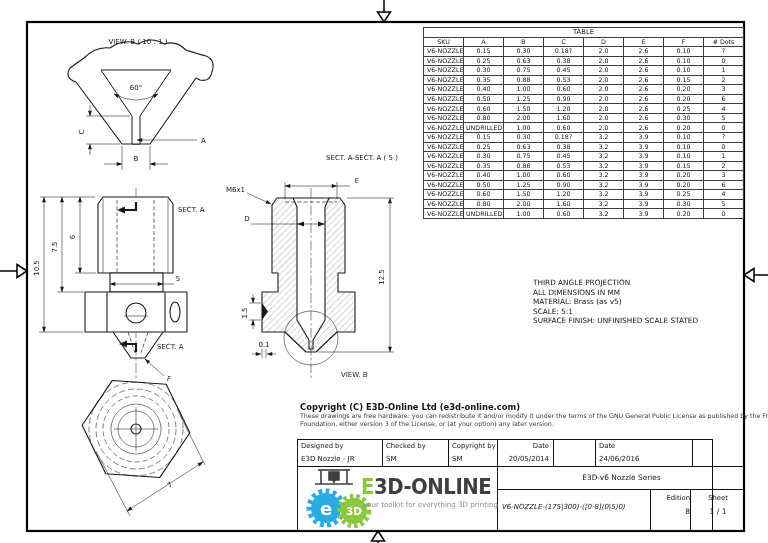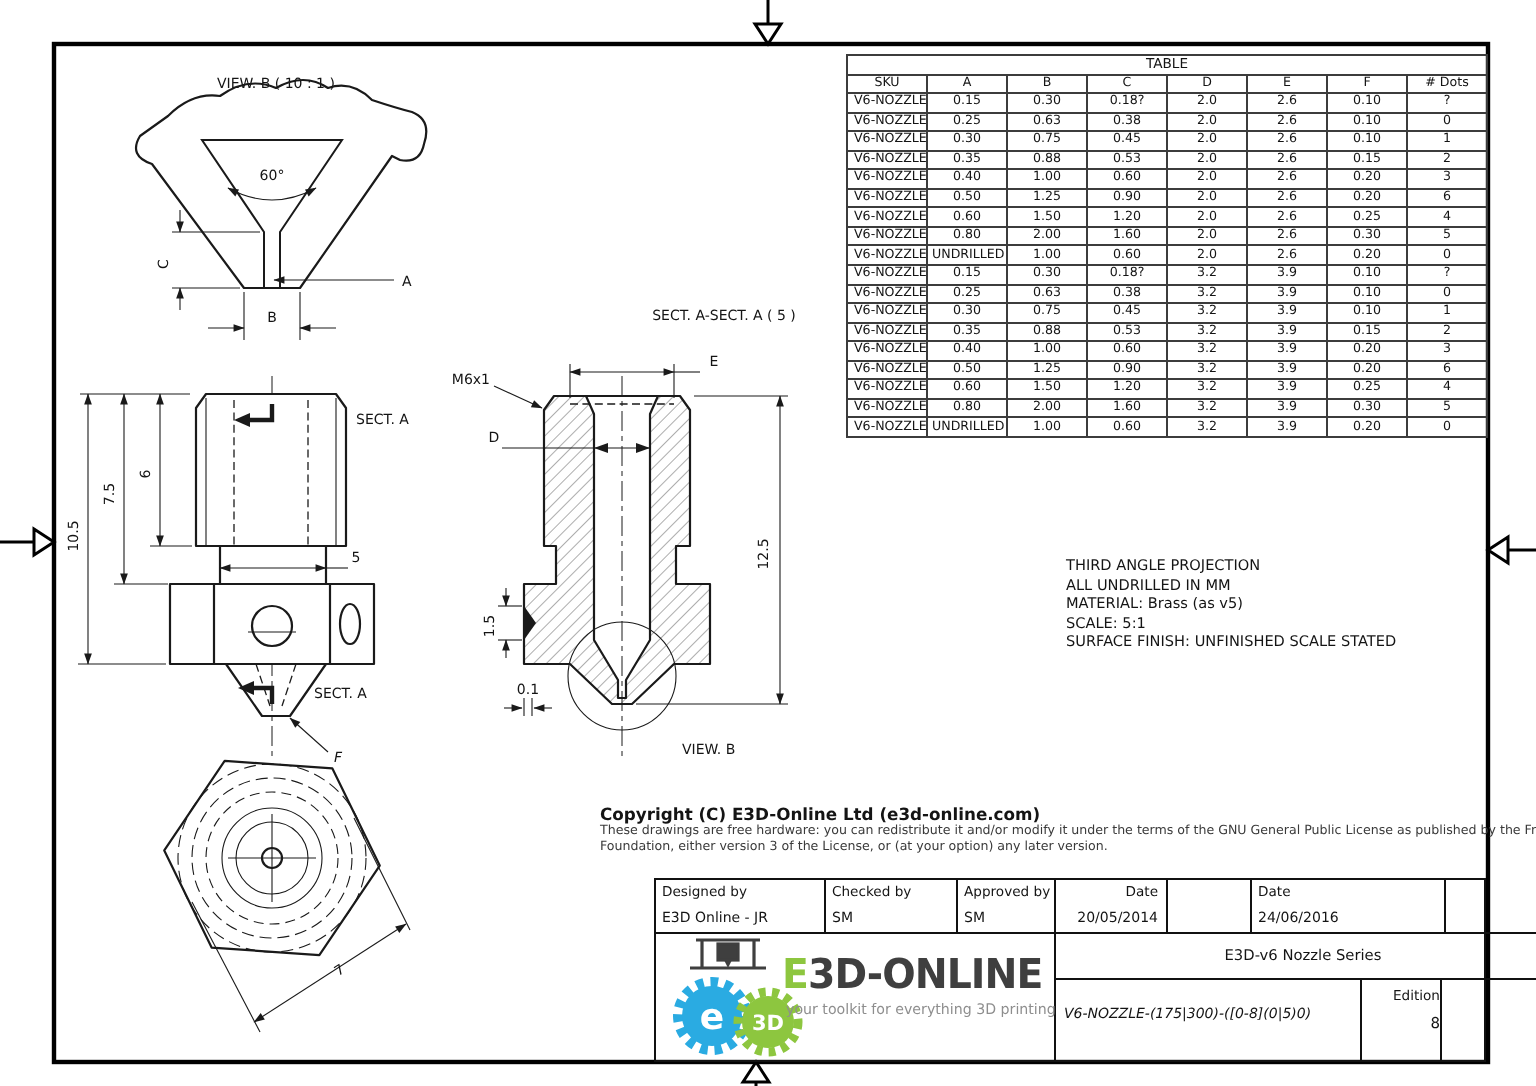--- a/index.html
+++ b/index.html
@@ -31,21 +31,21 @@
 
   
   #notes{position:absolute;left:533px;top:278px;font-size:7.3px;line-height:9.5px;white-space:nowrap;}
 
   
   #copyright{position:absolute;left:300px;top:402px;width:440px;}
   #copyright .c-title{font-size:8.4px;font-weight:bold;}
   #copyright .c-line{font-size:6.3px;line-height:8px;color:#3a3a3a;white-space:nowrap;}
 
   
-  #tb{position:absolute;left:297px;top:439px;width:416px;height:92px;border:1.8px solid #111;margin-left:30px;}
+  #tb{position:absolute;left:297px;top:439px;width:416px;height:92px;border:1.8px solid #111;}
   .cell{position:absolute;}
   .br{border-right:1.3px solid #111;}
   .bb{border-bottom:1.3px solid #111;}
   .tb-label{position:absolute;top:2px;left:3px;font-size:6.8px;white-space:nowrap;}
   .tb-value{position:absolute;bottom:3px;left:3px;font-size:7px;white-space:nowrap;}
   .ralign .tb-label{left:auto;right:4px;}
   .ralign .tb-value{left:auto;right:4px;}
   .center-strip{font-size:7.4px;text-align:center;line-height:22px;}
 
   
@@ -419,44 +419,44 @@
             <td>3.9</td>
             <td>0.20</td>
             <td>0</td>
           </tr>
         </tbody>
     </table>
   </div>
 
   <div id="notes">
       <div>THIRD ANGLE PROJECTION</div>
-      <div>ALL UNDRILLED IN MM</div>
+      <div>ALL DIMENSIONS IN MM</div>
       <div>MATERIAL: Brass (as v5)</div>
       <div>SCALE: 5:1</div>
       <div>SURFACE FINISH: UNFINISHED SCALE STATED</div>
     </div>
 
   <div id="copyright">
     <div class="c-title">Copyright (C) E3D-Online Ltd (e3d-online.com)</div>
     <div class="c-line">These drawings are free hardware: you can redistribute it and/or modify it under the terms of the GNU General Public License as published by the Free Software</div>
     <div class="c-line">Foundation, either version 3 of the License, or (at your option) any later version.</div>
   </div>
 
   <div id="tb">
 
     <div class="cell br bb" style="left:0;top:0;width:85px;height:27px;">
       <span class="tb-label">Designed by</span>
-      <span class="tb-value">E3D Online - JR</span>
+      <span class="tb-value">E3D Nozzle - JR</span>
     </div>
     <div class="cell br bb" style="left:85px;top:0;width:66px;height:27px;">
       <span class="tb-label">Checked by</span>
       <span class="tb-value">SM</span>
     </div>
     <div class="cell br bb" style="left:151px;top:0;width:49px;height:27px;">
-      <span class="tb-label">Approved by</span>
+      <span class="tb-label">Copyright by</span>
       <span class="tb-value">SM</span>
     </div>
     <div class="cell br bb ralign" style="left:200px;top:0;width:56px;height:27px;">
       <span class="tb-label">Date</span>
       <span class="tb-value">20/05/2014</span>
     </div>
     <div class="cell br bb" style="left:256px;top:0;width:42px;height:27px;"></div>
     <div class="cell br bb" style="left:298px;top:0;width:97px;height:27px;">
       <span class="tb-label">Date</span>
       <span class="tb-value">24/06/2016</span>
@@ -491,15 +491,19 @@
     <div class="cell bb center-strip" style="left:200px;top:27px;width:247px;height:23px;">
       <span>E3D-v6 Nozzle Series</span>
     </div>
     <div class="cell br" style="left:200px;top:50px;width:153px;height:40.2px;font-style:italic;">
       <span style="position:absolute;top:13px;left:4px;font-size:7px;white-space:nowrap;">V6-NOZZLE-(175|300)-([0-8](0|5)0)</span>
     </div>
     <div class="cell br" style="left:353px;top:50px;width:40px;height:40.2px;text-align:right;">
       <div style="font-size:6.8px;margin-top:4px;">Edition</div>
       <div style="font-size:7.5px;margin-top:5px;">8</div>
     </div>
+    <div class="cell" style="left:393px;top:50px;width:54px;height:40.2px;text-align:center;">
+      <div style="font-size:6.8px;margin-top:4px;">Sheet</div>
+      <div style="font-size:7.5px;margin-top:5px;">1 / 1</div>
+    </div>
   </div>
 
 </div>
 
 </body></html>

